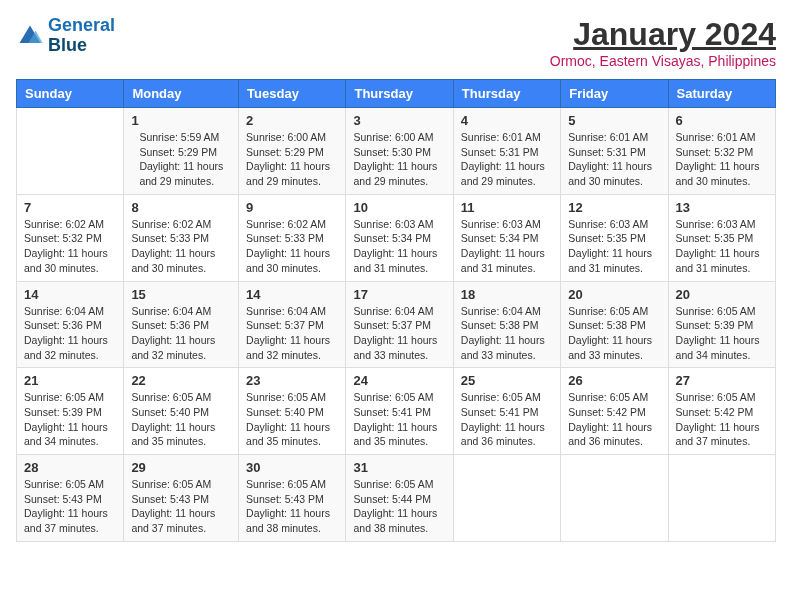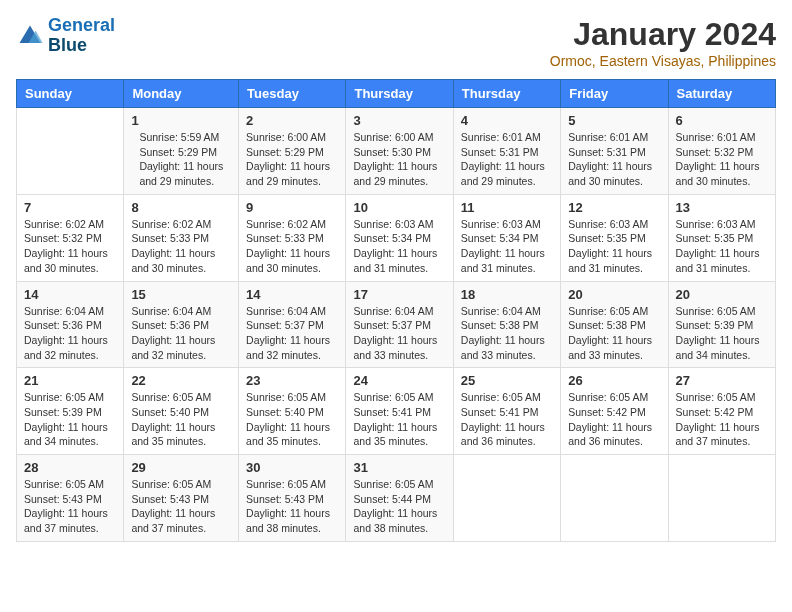--- a/index.html
+++ b/index.html
@@ -34,25 +34,26 @@
       width: 28px;
       height: 28px;
     }
     .title-block {
       text-align: right;
     }
     .title-block h1 {
       font-size: 32px;
       font-weight: bold;
       color: #333;
+      text-decoration: underline;
     }
     .title-block h2 {
       font-size: 14px;
       font-weight: normal;
-      color: #a16207;
+      color: #be185d;
     }
     table {
       width: 100%;
       border-collapse: collapse;
       font-size: 11px;
     }
     thead tr {
       background-color: #3b82f6;
       color: #fff;
     }

